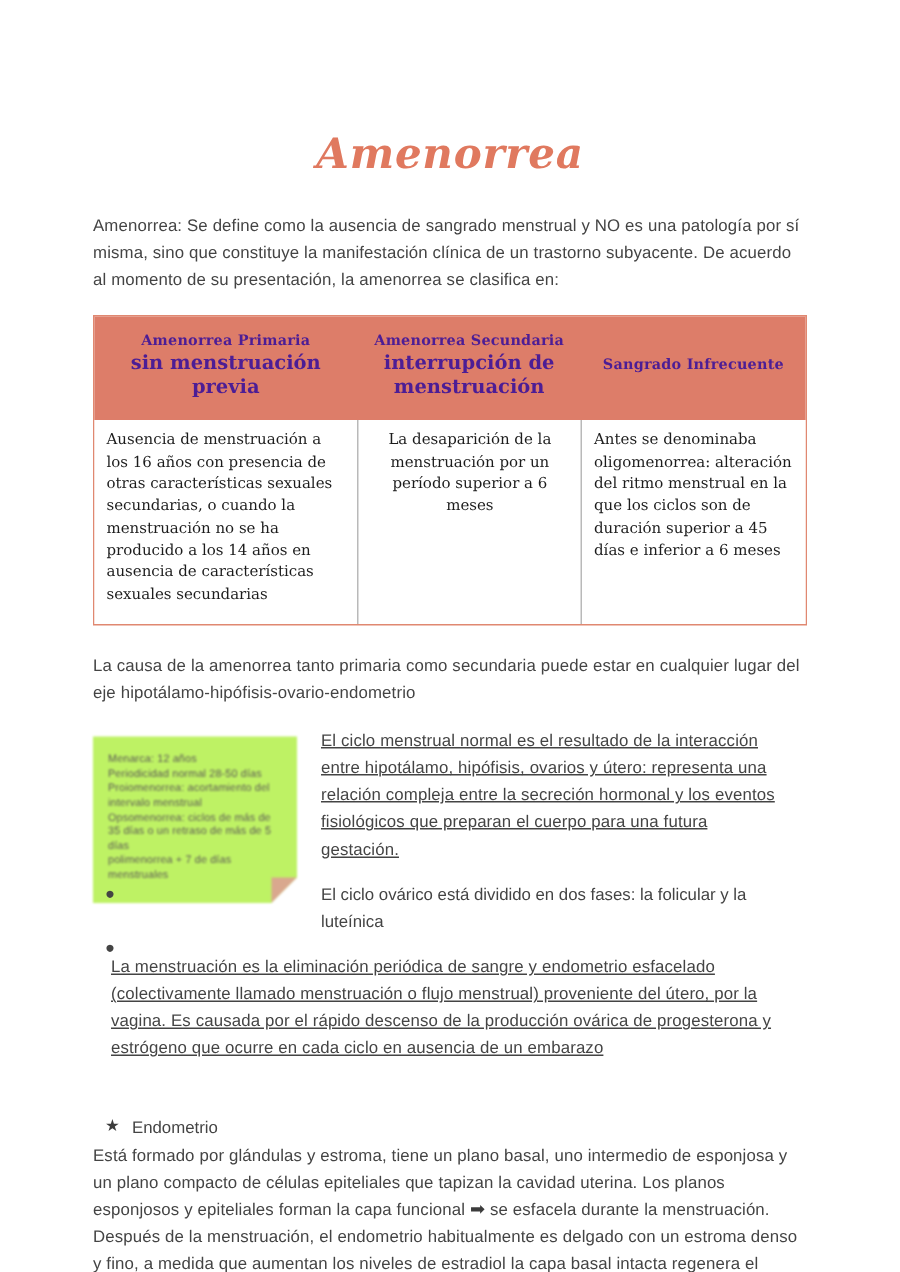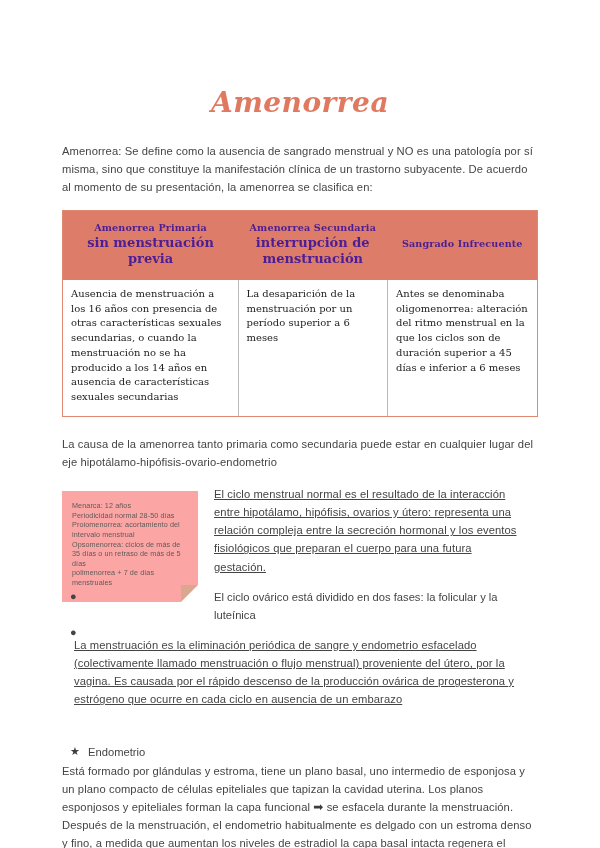--- a/index.html
+++ b/index.html
@@ -95,35 +95,35 @@
     vertical-align: top;
     padding: 7px 7px 7px 8px;
     border-right: 1px solid #b9b9b9;
     border-top: none;
     height: 122px;
   }
   table.classify tbody td:last-child {
     border-right: none;
   }
   .col-1 { width: 37.2%; }
-  .col-2 { width: 31.4%; }
+  .col-2 { width: 31.4%; text-align: center; }
   .col-3 { width: 31.4%; }
 
   
   .flow {
     margin-top: 14px;
     position: relative;
   }
   .sticky {
     float: left;
     width: 136px;
     margin: 6px 16px 6px 0;
     padding: 10px 10px 14px 10px;
     box-sizing: border-box;
-    background: #fca5a5;
+    background: #bef264;
     position: relative;
     filter: blur(0.75px);
   }
   .sticky .note-line {
     font-size: 7.2px;
     line-height: 1.34;
     color: #5d5a57;
     letter-spacing: 0.1px;
     font-family: "Liberation Sans", sans-serif;
   }

